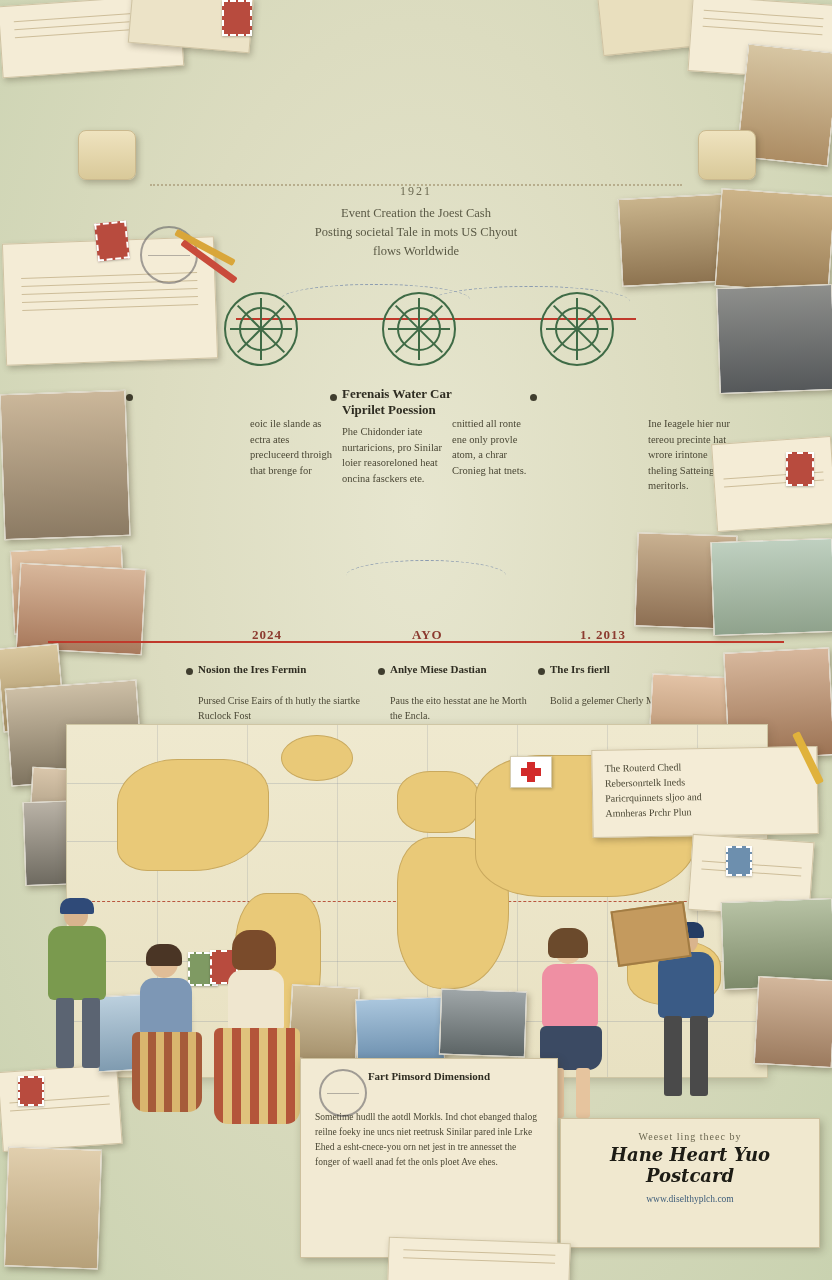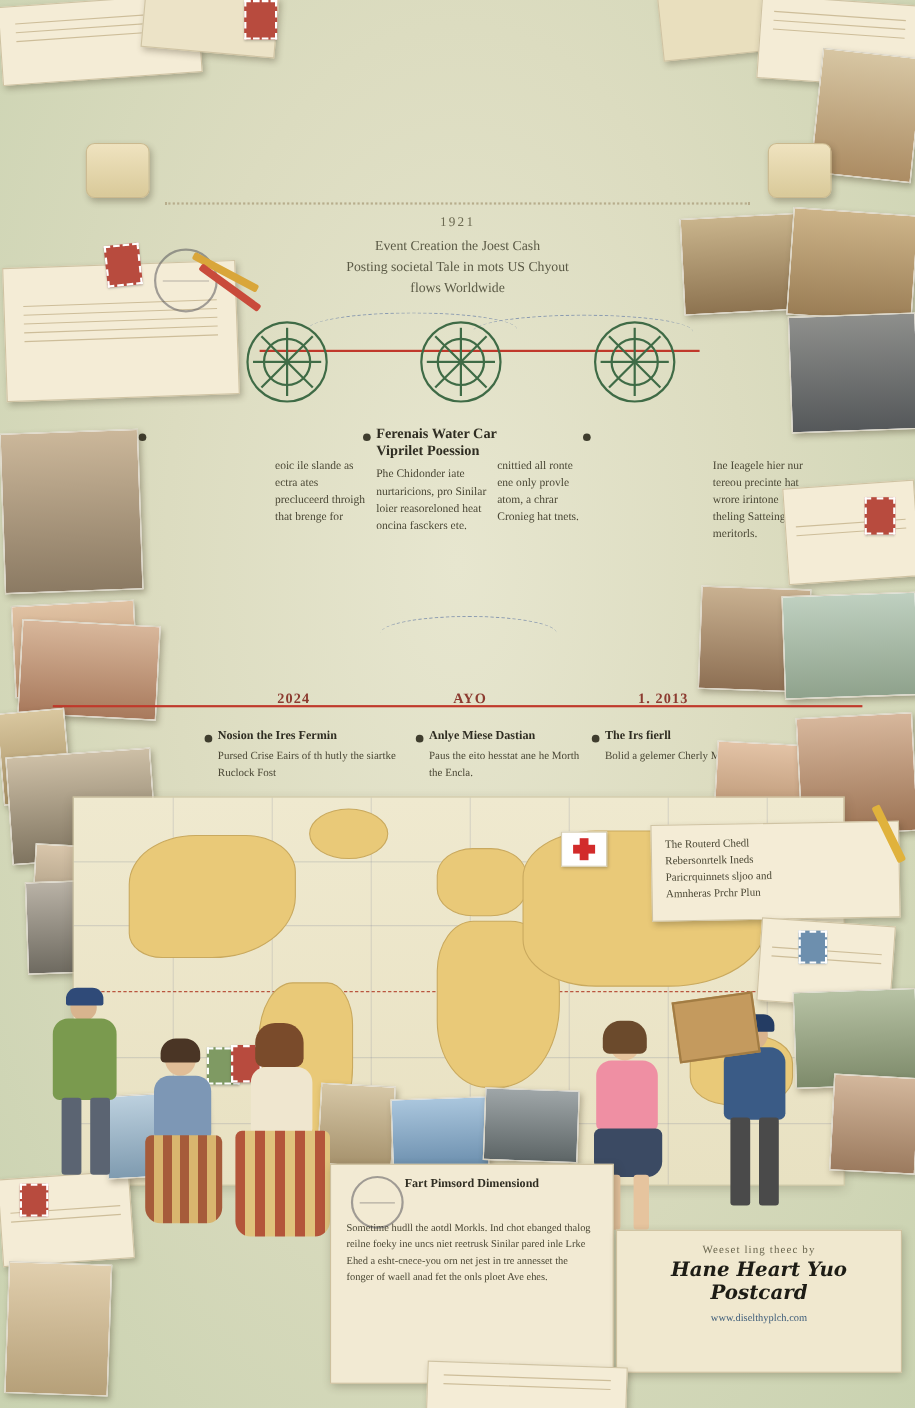--- a/index.html
+++ b/index.html
@@ -57,21 +57,21 @@
     border:1px solid #cbb98e;box-shadow:2px 3px 6px rgba(60,50,30,.3);
   }
   #title{
     position:absolute;left:0;right:0;top:16px;text-align:center;
     font-family:"DejaVu Serif", serif;font-style:italic;font-weight:bold;
     font-size:59px;color:#151515;letter-spacing:1px;
     text-shadow:1px 1px 0 rgba(255,255,255,.6);
   }
   
   #subtitle{
-    position:absolute;left:200px;top:192px;width:432px;text-align:center;
+    position:absolute;left:200px;top:182px;width:432px;text-align:center;
     color:#5b5a46;font-size:12.5px;line-height:19px;
   }
   #subtitle .yr{display:block;font-size:12px;letter-spacing:2px;color:#6c6a52;margin-bottom:3px;}
   .dashline{
     position:absolute;height:0;border-top:2px dotted #b7ad8c;
   }
   
   .rosette{
     position:absolute;width:74px;height:74px;border-radius:50%;
     border:2px solid #3f6b46;box-sizing:border-box;
@@ -95,21 +95,21 @@
   
   .col{position:absolute;width:178px;color:#4b4836;font-size:10.5px;line-height:15.5px;}
   .col h3{
     margin:0 0 6px 0;font-size:13px;color:#2f2d22;font-weight:bold;line-height:16px;
   }
   .bullet{position:absolute;width:7px;height:7px;background:#3f3d2e;border-radius:50%;}
   
   #tl-line{position:absolute;left:48px;top:641px;width:736px;height:2px;background:#c0392b;}
   .tl-year{position:absolute;top:627px;color:#8c3b30;font-size:13px;font-weight:bold;letter-spacing:1px;}
   .tl-item{position:absolute;width:168px;color:#4b4836;font-size:10px;line-height:15px;}
-  .tl-item b{display:block;color:#2f2d22;font-size:11px;margin-bottom:3px;font-family:Liberation Serif, serif;}
+  .tl-item b{display:block;color:#2f2d22;font-size:11px;margin-bottom:16px;font-family:Liberation Serif, serif;}
   
   #map{
     position:absolute;left:66px;top:724px;width:700px;height:352px;
     background:linear-gradient(#efe9cf,#e8e1c2);
     border:1px solid #cfc6a4;box-shadow:0 3px 10px rgba(60,50,30,.22);
     overflow:hidden;
   }
   .land{position:absolute;background:#e9c978;border:1px solid #cba martyr;}
   .land{border:1px solid #c9a95e;}
   .grid-h{position:absolute;left:0;right:0;height:1px;background:rgba(120,130,150,.25);}

